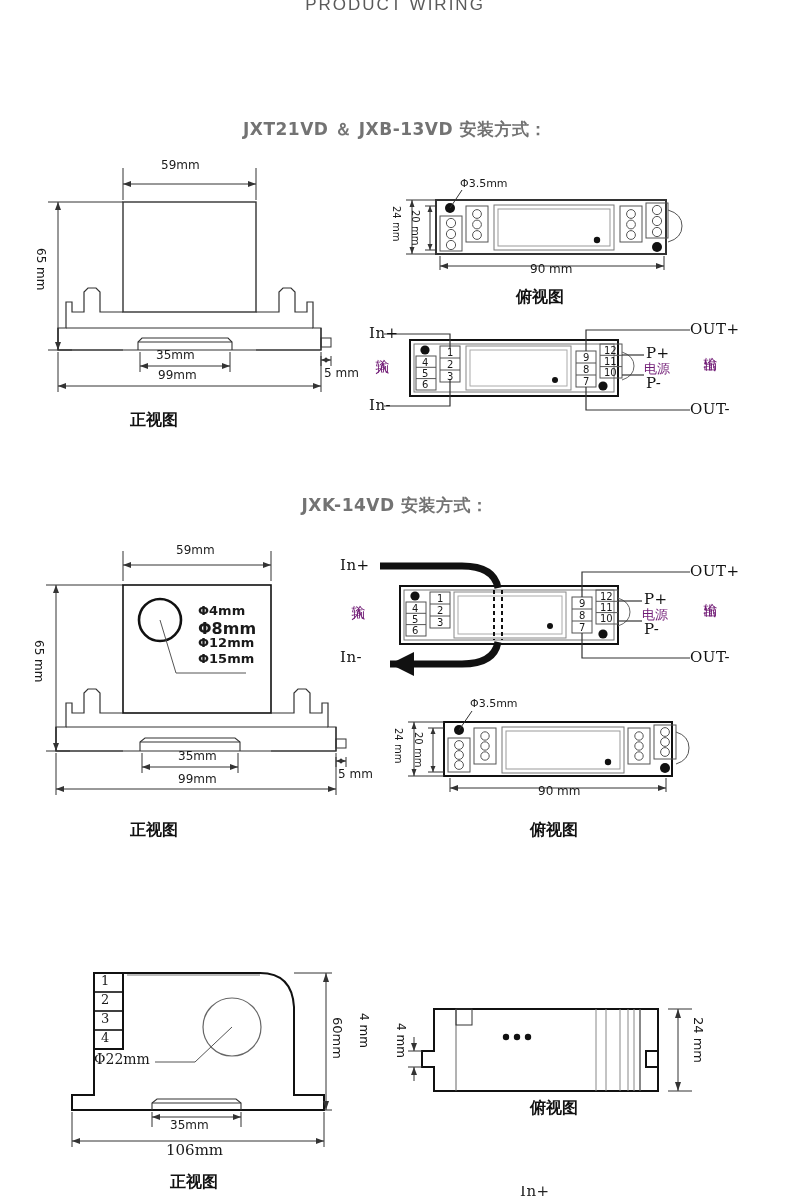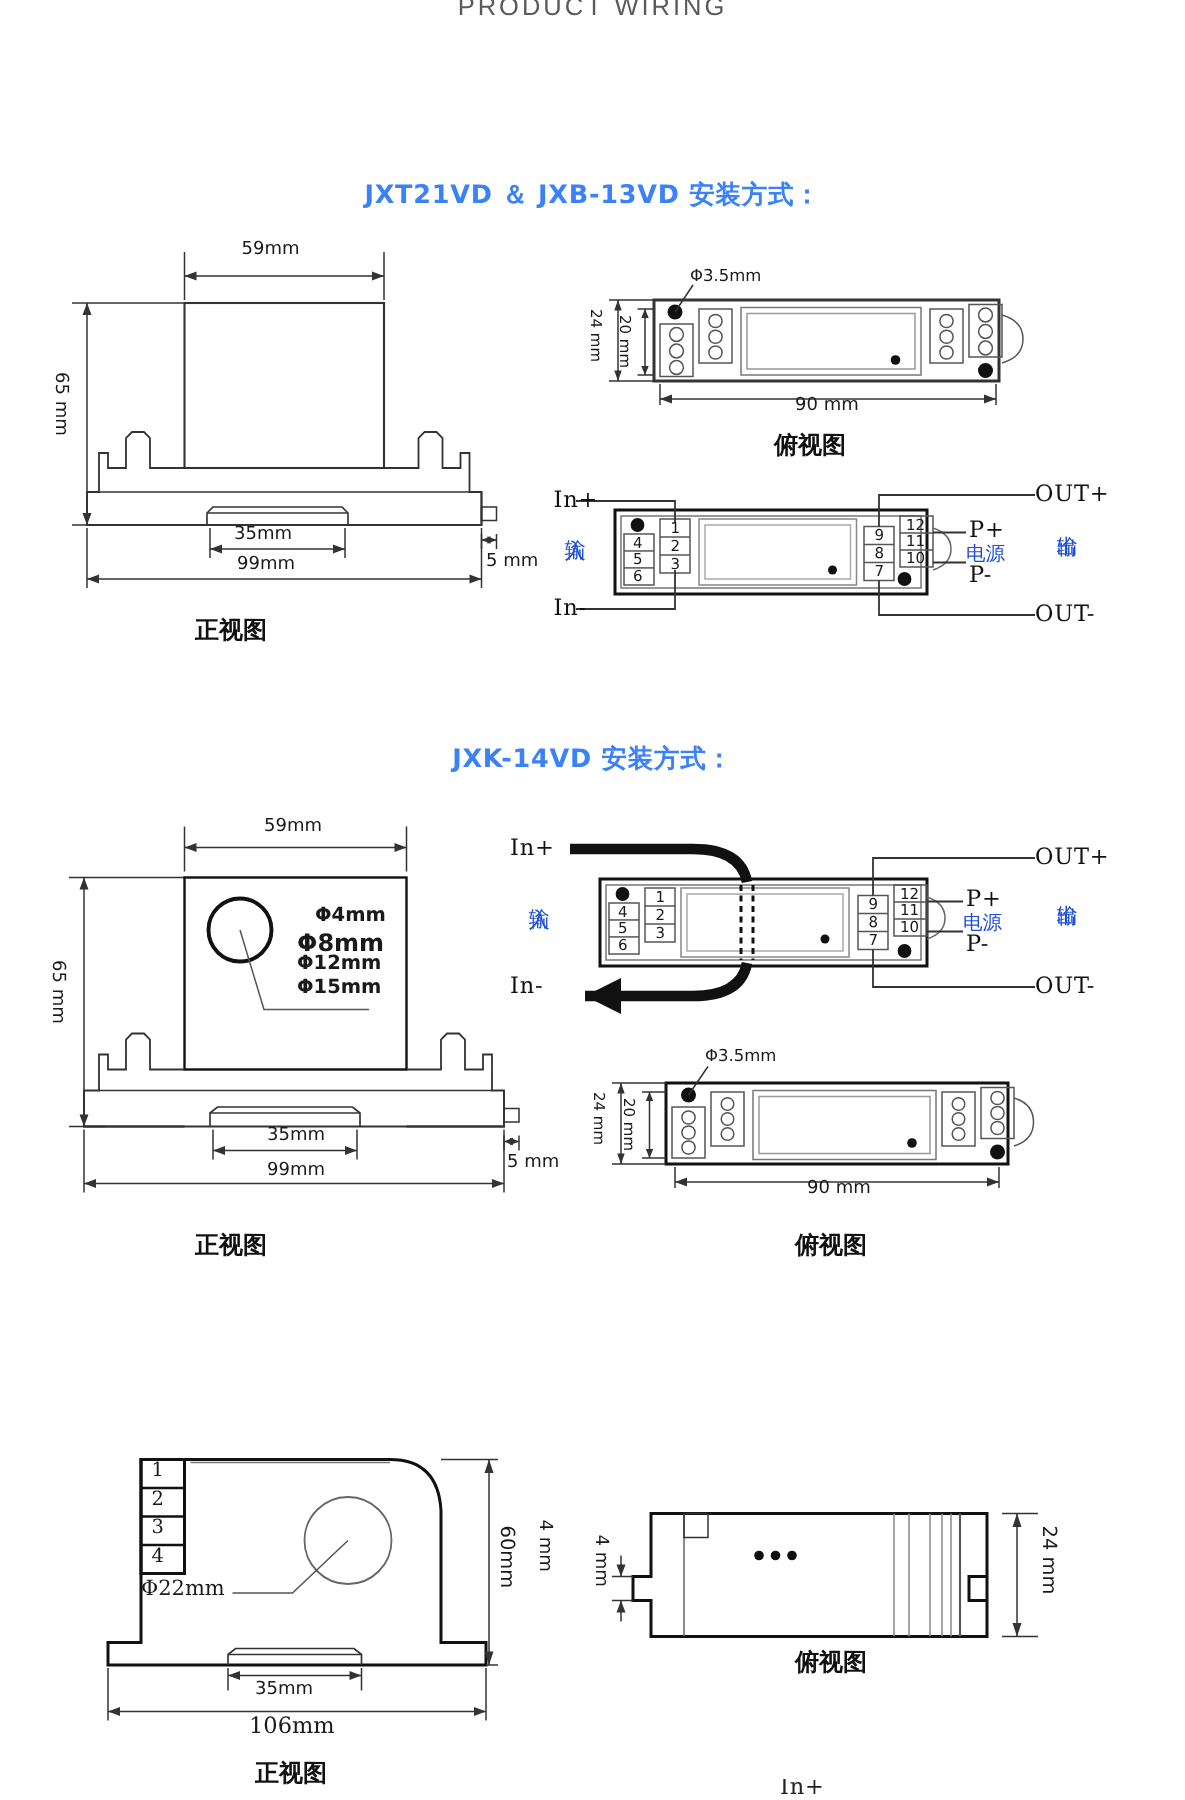--- a/index.html
+++ b/index.html
@@ -22,39 +22,39 @@
     font-size:68px; font-weight:bold; line-height:1.0;
     font-family:"DejaVu Sans","Liberation Sans",sans-serif;
     white-space:nowrap;
   }
   .hdr-cn .blk { color:#111111; }
   .hdr-cn .ylw { color:#FDC40B; }
 
   
   .sec-title {
     position:absolute; width:790px; text-align:center;
-    font-size:17px; font-weight:bold; color:#3b82f6;
+    font-size:17px; font-weight:bold; color:#737373;
     font-family:"DejaVu Sans","Liberation Sans",sans-serif;
     letter-spacing:0.5px;
   }
 
   
   .abs { position:absolute; }
   .lbl {
     position:absolute; font-size:11px; color:#1a1a1a; white-space:nowrap;
     font-family:"DejaVu Sans","Liberation Sans",sans-serif;
   }
   .lbl-sm { font-size:10px; }
   .lbl-mono {
     font-family:"DejaVu Serif","Liberation Serif",serif;
     font-size:15px; color:#111; letter-spacing:0.5px;
   }
   .lbl-cn {
     font-family:"DejaVu Sans","Liberation Sans",sans-serif;
-    font-size:15px; color:#1d4ed8;
+    font-size:15px; color:#701a75;
   }
   .viewname {
     position:absolute; font-size:16px; font-weight:bold; color:#111;
     font-family:"DejaVu Sans","Liberation Sans",sans-serif; white-space:nowrap;
   }
   .vert { writing-mode: vertical-rl; text-orientation: mixed; }
   svg { display:block; overflow:visible; }
   .bottom-clip { position:absolute; left:0; top:1186px; width:790px; height:14px; overflow:hidden; }
 </style>
 </head>
@@ -309,21 +309,21 @@
         <path d="M308,216 l6,-2.5 l0,5 z" fill="#333" stroke="none"></path>
         <path d="M318,216 l-6,-2.5 l0,5 z" fill="#333" stroke="none"></path>
       </g>
     </svg>
     <div class="lbl" style="left:148px; top:-2px; font-size:12px;">59mm</div>
     <div class="lbl vert" style="left:4px; top:95px; font-size:12px;">65 mm</div>
     <div class="lbl" style="left:150px; top:204px; font-size:12px;">35mm</div>
     <div class="lbl" style="left:150px; top:227px; font-size:12px;">99mm</div>
     <div class="lbl" style="left:310px; top:222px; font-size:12px;">5 mm</div>
 
-    <div class="lbl" style="left:182px; top:58px; font-size:13px; font-weight:bold;">Φ4mm</div>
+    <div class="lbl" style="left:170px; top:58px; font-size:13px; font-weight:bold;">Φ4mm</div>
     <div class="lbl" style="left:170px; top:74px; font-size:16px; font-weight:bold;">Φ8mm</div>
     <div class="lbl" style="left:170px; top:90px; font-size:13px; font-weight:bold;">Φ12mm</div>
     <div class="lbl" style="left:170px; top:106px; font-size:13px; font-weight:bold;">Φ15mm</div>
   </div>
   <div class="viewname" style="left:130px; top:820px;">正视图</div>
 
   <div class="abs" style="left:342px; top:548px;">
     <svg width="446" height="140" viewBox="0 0 446 140">
       <g fill="none" stroke="#333" stroke-width="1">
 

